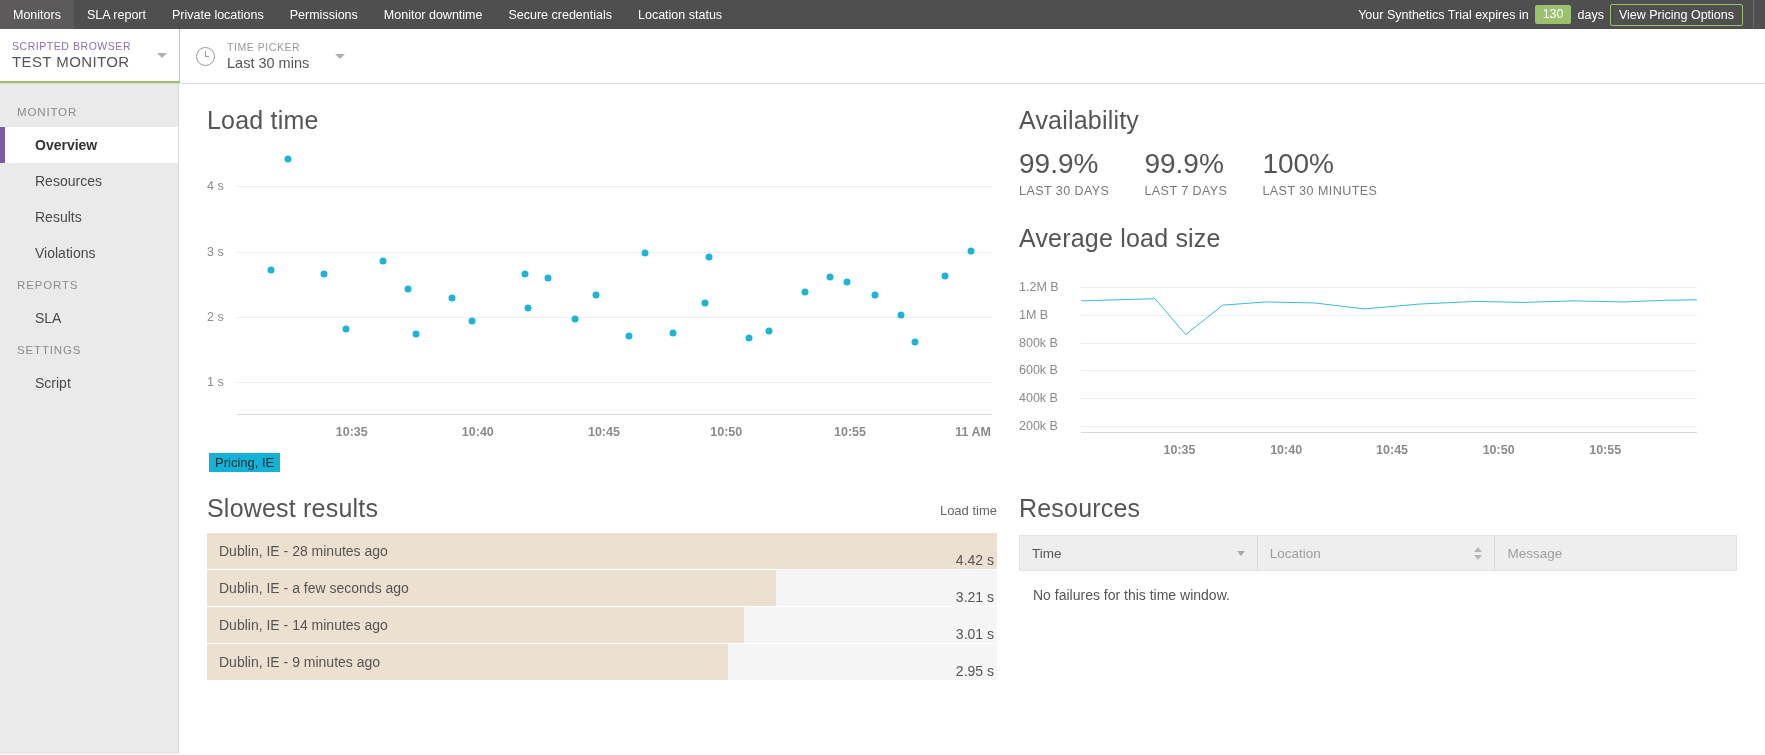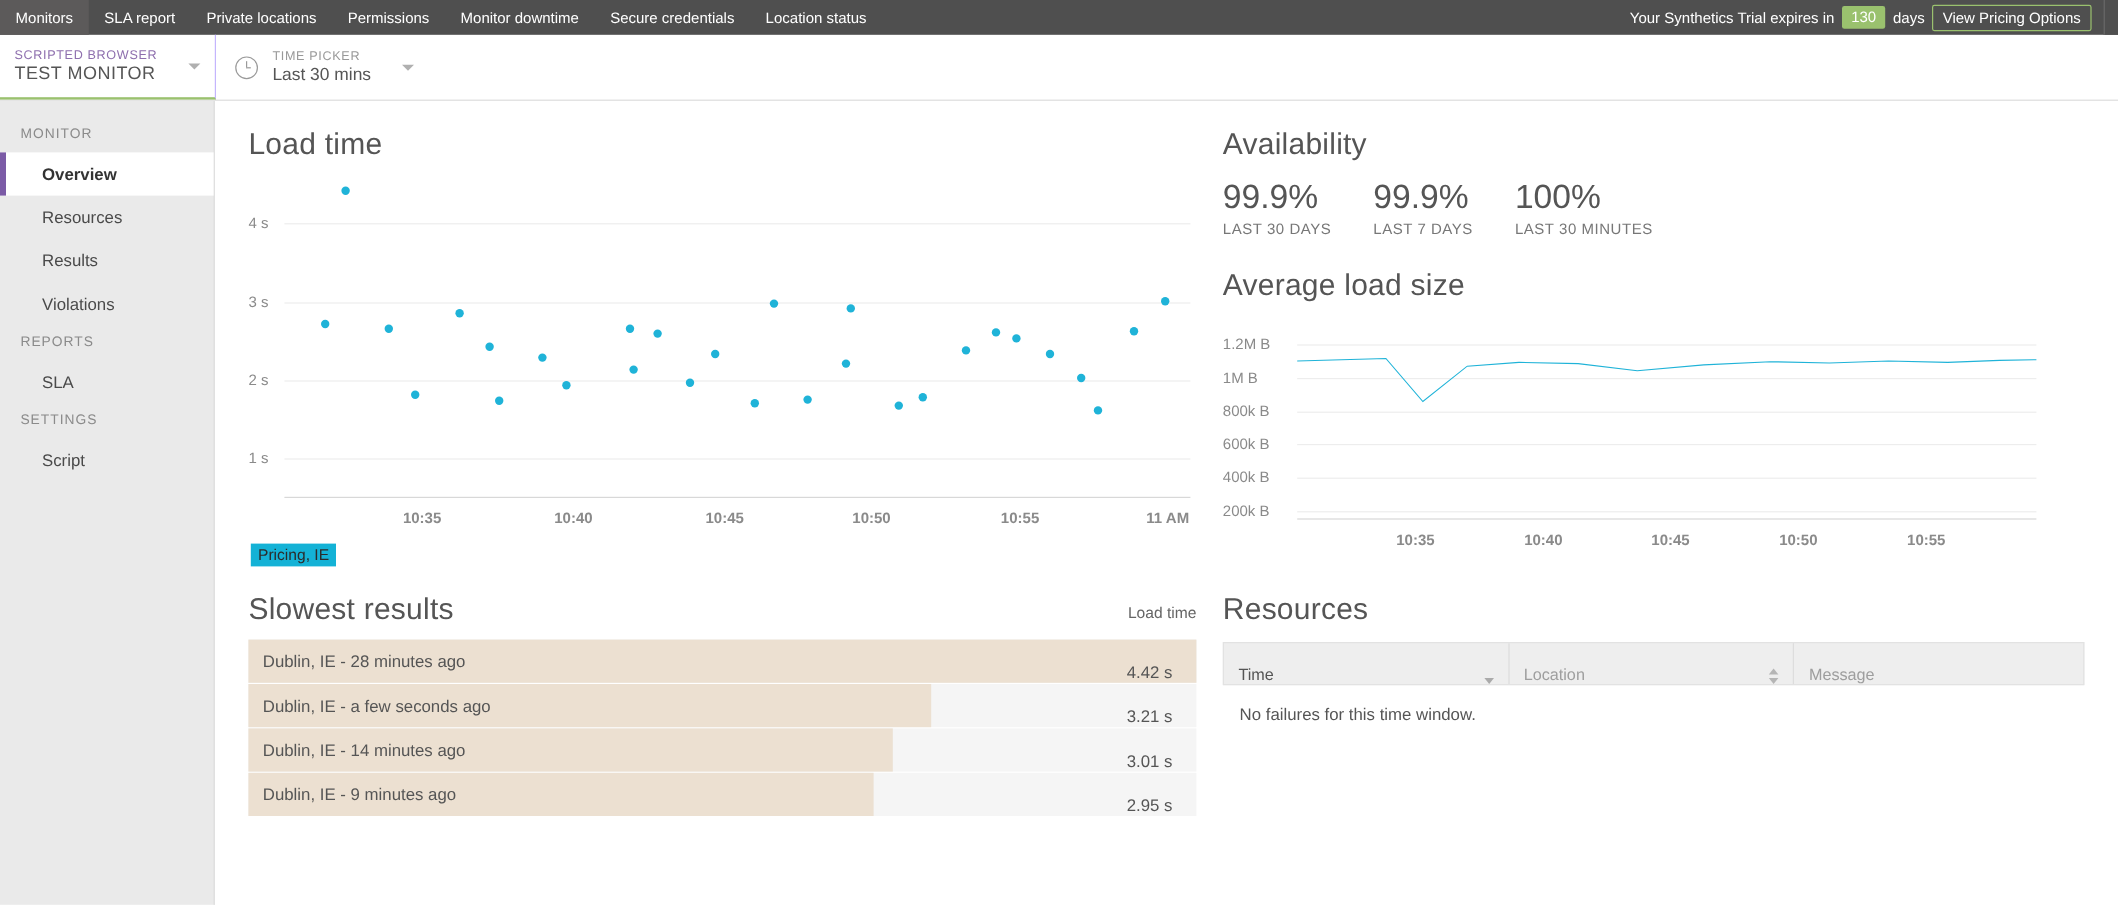--- a/index.html
+++ b/index.html
@@ -294,34 +294,34 @@
     font-size: 14px;
     color: #555;
     padding-left: 12px;
     z-index: 2;
   }
   .slow-val {
     position: relative;
     margin-left: auto;
     font-size: 14px;
     color: #555;
-    padding-right: 20px;
+    padding-right: 3px;
     z-index: 2;
     margin-top: 17px;
   }
 
   .failures-head {
     display: flex;
     background: #eeeeee;
     border: 1px solid #e2e2e2;
     height: 36px;
   }
   .fail-col {
     display: flex;
-    align-items: flex-end;
+    align-items: center;
     padding: 0 12px;
     font-size: 13.5px;
     border-right: 1px solid #dddddd;
     position: relative;
     cursor: pointer;
     gap: 11px;
   }
   .fail-col:last-child { border-right: none; }
   .fail-col.active { color: #555; }
   .fail-col.muted { color: #9e9e9e; }

